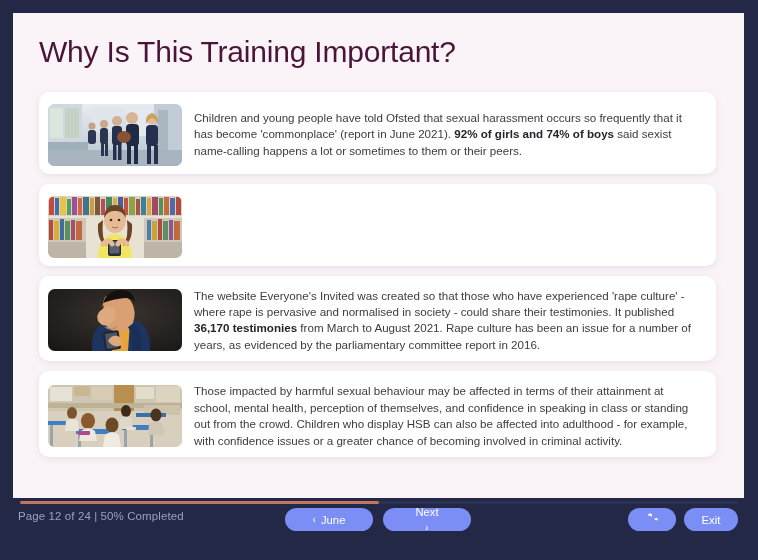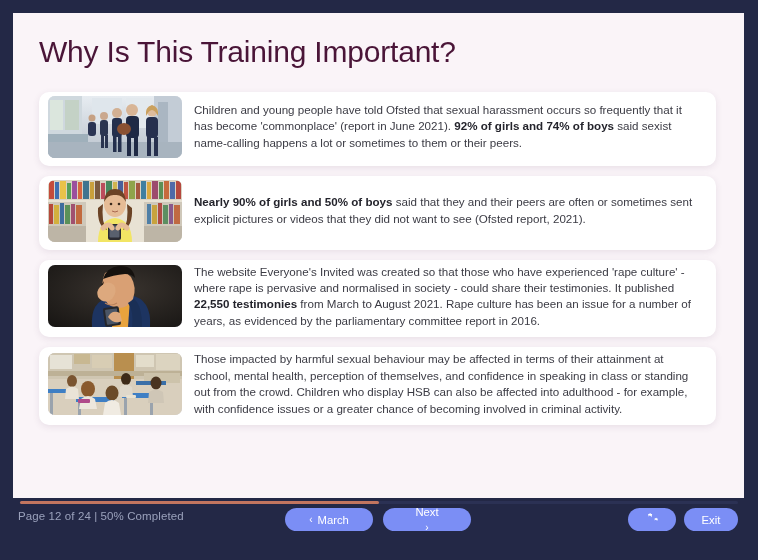--- a/index.html
+++ b/index.html
@@ -60,21 +60,21 @@
     flex-direction: column;
     gap: 10px;
   }
 
   .card {
     display: flex;
     align-items: center;
     background: #ffffff;
     border-radius: 10px;
     box-shadow: 0 2px 7px rgba(80, 50, 90, 0.10);
-    padding: 4px 10px 8px 9px;
+    padding: 12px 10px 8px 9px;
     min-height: 70px;
   }
 
   .card-thumb {
     flex: 0 0 134px;
     width: 134px;
     height: 62px;
     border-radius: 7px;
     overflow: hidden;
     position: relative;
@@ -300,23 +300,20 @@
                 <circle cx="63" cy="24" r="1.3" fill="#3a2a1c"></circle>
                 <circle cx="71" cy="24" r="1.3" fill="#3a2a1c"></circle>
                 <path d="M64 31 q3 2 6 0" stroke="#a9684f" stroke-width="1" fill="none"></path>
                 <rect x="60" y="44" width="13" height="16" rx="2" fill="#2b2b33"></rect>
                 <rect x="61.5" y="45.5" width="10" height="12" rx="1" fill="#59606e"></rect>
                 <path d="M55 48 q6 -6 9 0" stroke="#e6bc96" stroke-width="5" fill="none" stroke-linecap="round"></path>
                 <path d="M79 48 q-6 -6 -9 0" stroke="#e6bc96" stroke-width="5" fill="none" stroke-linecap="round"></path>
               </g>
             </svg>
           </div>
-          <div class="card-text">
-            <span></span><b>Nearly 90% of girls and 50% of boys</b><span> said that they and their peers are often or sometimes sent explicit pictures or videos that they did not want to see (Ofsted report, 2021).</span>
-          </div>
         </div>
 
         <div class="card">
           <div class="card-thumb">
             <svg viewBox="0 0 134 62" preserveAspectRatio="none">
               <defs>
                 <radialGradient id="c3bg" cx="0.55" cy="0.4" r="0.8">
                   <stop offset="0" stop-color="#3a342f"></stop>
                     <stop offset="1" stop-color="#171513"></stop>
                 </radialGradient>
@@ -331,21 +328,21 @@
               <path d="M57 38 q6 4 12 0" stroke="#b9825c" stroke-width="1.2" fill="none"></path>
               <g>
                 <rect x="56" y="42" width="16" height="19" rx="2" fill="#25262b" transform="rotate(-8 64 52)"></rect>
                 <rect x="58" y="44" width="12" height="15" rx="1" fill="#4a5566" transform="rotate(-8 64 52)"></rect>
               </g>
               <path d="M72 48 q-8 -4 -12 4 q6 8 14 4z" fill="#dda97e"></path>
               <path d="M86 34 q8 6 8 28 l-10 0 q2 -16 -4 -24z" fill="#1a2f56"></path>
             </svg>
           </div>
           <div class="card-text">
-            <span>The website Everyone's Invited was created so that those who have experienced 'rape culture' - where rape is pervasive and normalised in society - could share their testimonies. It published </span><b>22,550 testimonies</b><span> from March to August 2021. Rape culture has been an issue for a number of years, as evidenced by the parliamentary committee report in 2016.</span>
+            <span>The website Everyone's Invited was created so that those who have experienced 'rape culture' - where rape is pervasive and normalised in society - could share their testimonies. It published </span><b>36,170 testimonies</b><span> from March to August 2021. Rape culture has been an issue for a number of years, as evidenced by the parliamentary committee report in 2016.</span>
           </div>
         </div>
 
         <div class="card">
           <div class="card-thumb">
             <svg viewBox="0 0 134 62" preserveAspectRatio="none">
               <rect width="134" height="62" fill="#d9cfbd"></rect>
               <rect x="0" y="0" width="134" height="26" fill="#cfc6b2"></rect>
               <rect x="2" y="2" width="22" height="14" fill="#e6e2d6"></rect>
               <rect x="26" y="1" width="16" height="10" fill="#c8b892"></rect>
@@ -403,21 +400,21 @@
 
     <div class="progress-track">
       <div class="progress-fill" id="progress-fill" style="width: 50%;"></div>
     </div>
 
     <div class="page-status">Page 12 of 24 | 50% Completed</div>
 
     <div class="nav-center">
       <button class="pill pill-prev">
         <span class="chev">‹</span>
-        <span>March</span>
+        <span>June</span>
       </button>
       <button class="pill pill-next">
         <span>Next</span>
         <span class="chev">›</span>
       </button>
     </div>
 
     <div class="nav-right">
       <button class="pill pill-settings">
         <span class="gear-ico">

